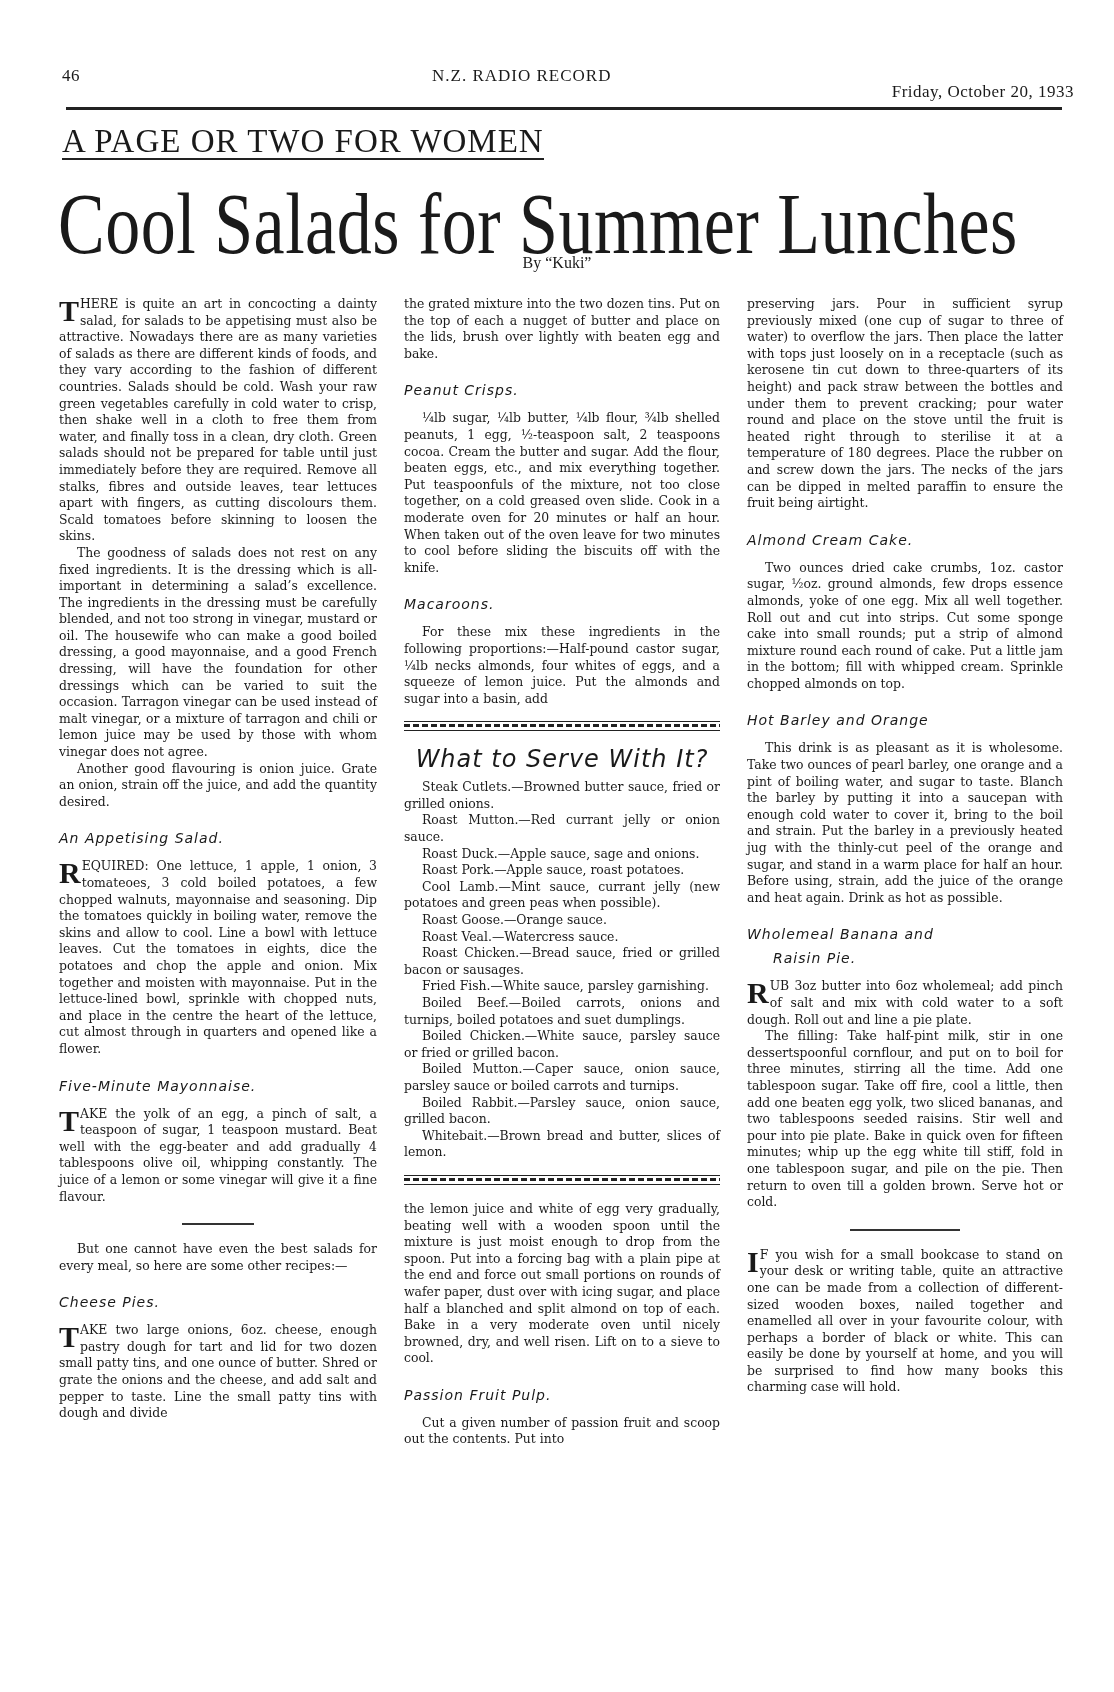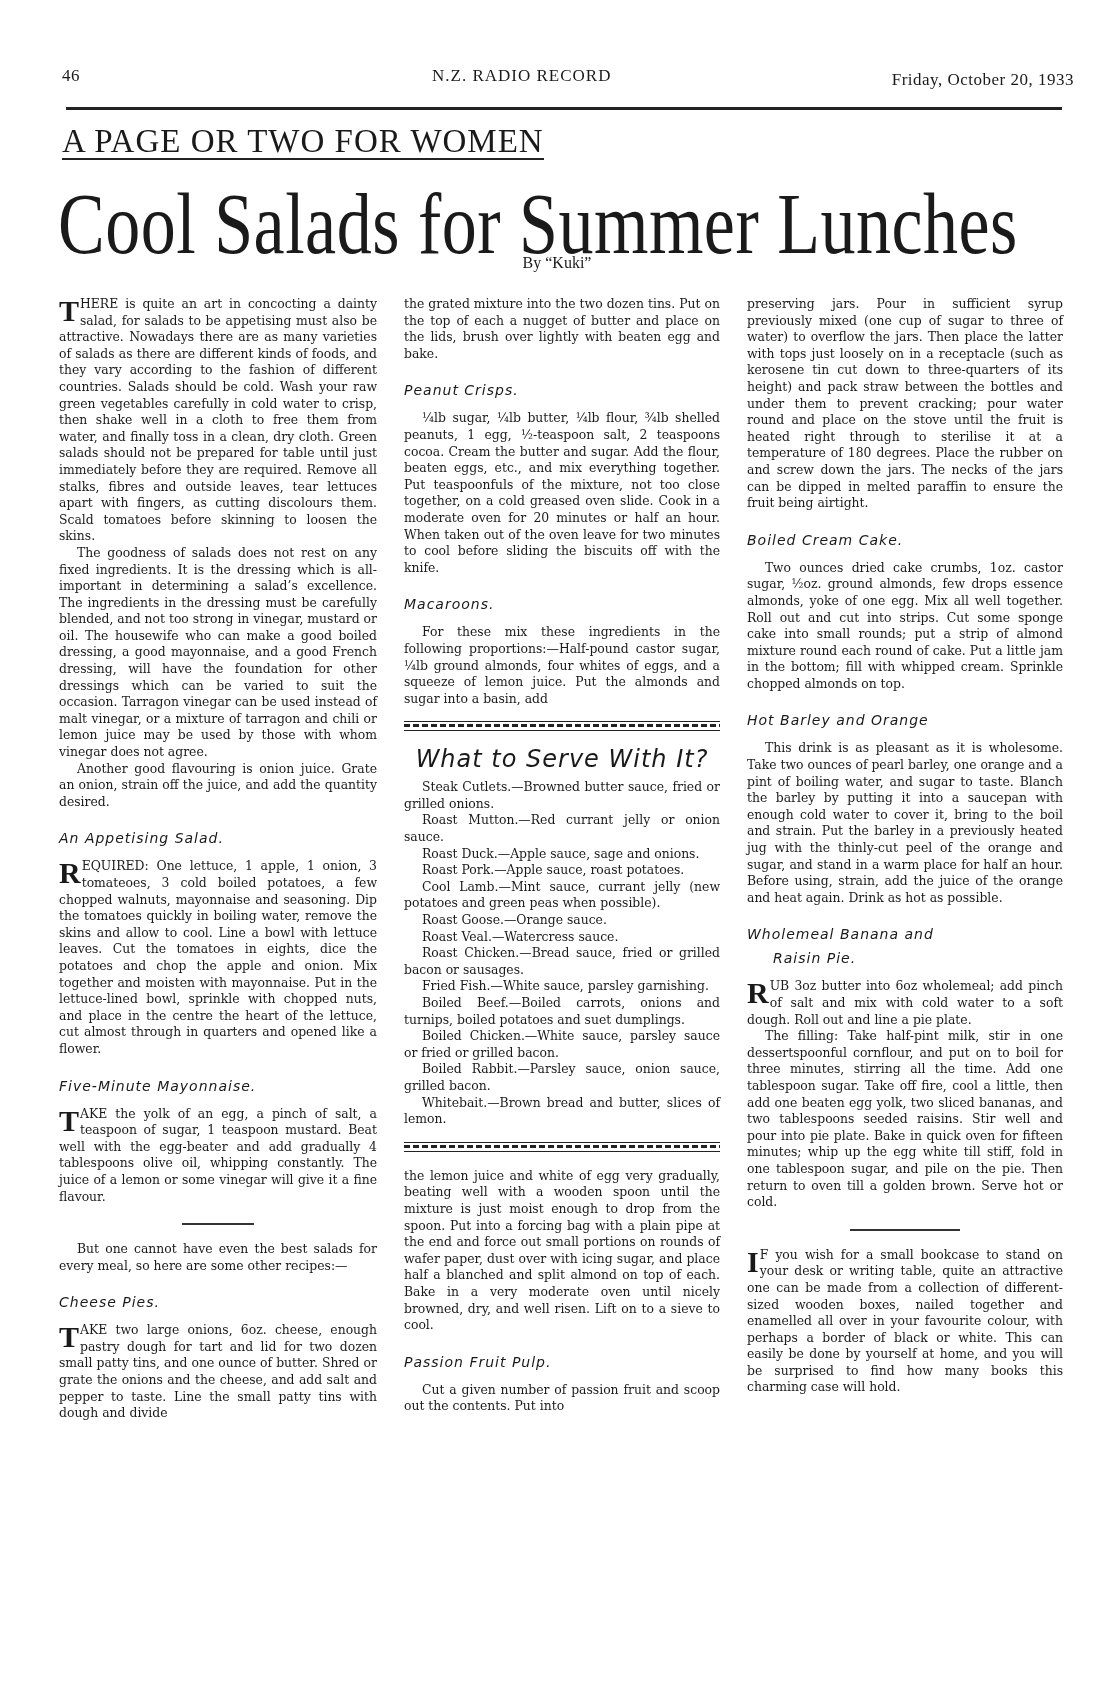--- a/index.html
+++ b/index.html
@@ -2,21 +2,21 @@
 <html><head>
 <meta charset="utf-8">
 <style>
   * { box-sizing: border-box; margin: 0; padding: 0; }
   html, body { width: 1114px; height: 1692px; background: #ffffff; overflow: hidden; }
   body { position: relative; font-family: "DejaVu Serif", "Liberation Serif", serif; color: #1a1a1a; }
 
   .masthead { position: absolute; top: 66px; left: 62px; width: 1012px; height: 24px; font-family: "Liberation Serif", serif; font-size: 17px; letter-spacing: 0.5px; }
   .masthead .page-num { position: absolute; left: 0; top: 0; }
   .masthead .pub { position: absolute; left: 370px; top: 0; letter-spacing: 1px; }
-  .masthead .date { position: absolute; right: 0; top: 4px; }
+  .masthead .date { position: absolute; right: 0; top: 16px; }
   .top-rule { position: absolute; top: 107px; left: 66px; width: 996px; height: 3px; background: #222; }
 
   .section-label { position: absolute; top: 126px; left: 62px; font-family: "Liberation Serif", serif; font-size: 33px; letter-spacing: 1px; border-bottom: 2px solid #222; padding-bottom: 2px; line-height: 30px; }
 
   .headline { position: absolute; top: 168px; left: 58px; width: 1010px; font-family: "Liberation Serif", serif; font-size: 70px; line-height: 90px; letter-spacing: 0.5px; white-space: nowrap; transform: scaleY(1.25); transform-origin: top left; }
 
   .byline { position: absolute; top: 254px; left: 0; width: 1114px; text-align: center; font-family: "Liberation Serif", serif; font-size: 16px; }
 
   .col { position: absolute; top: 296px; font-family: "DejaVu Serif", serif; font-size: 12.4px; line-height: 16.6px; text-align: justify; }
   .col1 { left: 59px; width: 318px; }
@@ -77,53 +77,54 @@
   </p>
 </div>
 
 <div class="col col2">
   <p class="noindent">the grated mixture into the two dozen tins. Put on the top of each a nugget of butter and place on the lids, brush over lightly with beaten egg and bake.</p>
 
   <h2 class="recipe">Peanut Crisps.</h2>
   <p>¼lb sugar, ¼lb butter, ¼lb flour, ¾lb shelled peanuts, 1 egg, ½-teaspoon salt, 2 teaspoons cocoa. Cream the butter and sugar. Add the flour, beaten eggs, etc., and mix everything together. Put teaspoonfuls of the mixture, not too close together, on a cold greased oven slide. Cook in a moderate oven for 20 minutes or half an hour. When taken out of the oven leave for two minutes to cool before sliding the biscuits off with the knife.</p>
 
   <h2 class="recipe">Macaroons.</h2>
-  <p>For these mix these ingredients in the following proportions:—Half-pound castor sugar, ¼lb ground almonds, four whites of eggs, and a squeeze of lemon juice. Put the almonds and sugar into a basin, add</p>
+  <p>For these mix these ingredients in the following proportions:—Half-pound castor sugar, ¼lb necks almonds, four whites of eggs, and a squeeze of lemon juice. Put the almonds and sugar into a basin, add</p>
 
   <div class="fancy-rule"></div>
 
   <h2 class="recipe" style="text-align:center;font-size:24px;">What to Serve With It?</h2>
   <div>
     <p class="serve-item"><span>Steak Cutlets.</span><span>—Browned butter sauce, fried or grilled onions.</span></p>
     <p class="serve-item"><span>Roast Mutton.</span><span>—Red currant jelly or onion sauce.</span></p>
     <p class="serve-item"><span>Roast Duck.</span><span>—Apple sauce, sage and onions.</span></p>
     <p class="serve-item"><span>Roast Pork.</span><span>—Apple sauce, roast potatoes.</span></p>
     <p class="serve-item"><span>Cool Lamb.</span><span>—Mint sauce, currant jelly (new potatoes and green peas when possible).</span></p>
     <p class="serve-item"><span>Roast Goose.</span><span>—Orange sauce.</span></p>
     <p class="serve-item"><span>Roast Veal.</span><span>—Watercress sauce.</span></p>
     <p class="serve-item"><span>Roast Chicken.</span><span>—Bread sauce, fried or grilled bacon or sausages.</span></p>
     <p class="serve-item"><span>Fried Fish.</span><span>—White sauce, parsley garnishing.</span></p>
     <p class="serve-item"><span>Boiled Beef.</span><span>—Boiled carrots, onions and turnips, boiled potatoes and suet dumplings.</span></p>
     <p class="serve-item"><span>Boiled Chicken.</span><span>—White sauce, parsley sauce or fried or grilled bacon.</span></p>
+    <p class="serve-item"><span>Boiled Mutton.</span><span>—Caper sauce, onion sauce, parsley sauce or boiled carrots and turnips.</span></p>
     <p class="serve-item"><span>Boiled Rabbit.</span><span>—Parsley sauce, onion sauce, grilled bacon.</span></p>
     <p class="serve-item"><span>Whitebait.</span><span>—Brown bread and butter, slices of lemon.</span></p>
   </div>
 
   <div class="fancy-rule"></div>
 
   <p class="noindent">the lemon juice and white of egg very gradually, beating well with a wooden spoon until the mixture is just moist enough to drop from the spoon. Put into a forcing bag with a plain pipe at the end and force out small portions on rounds of wafer paper, dust over with icing sugar, and place half a blanched and split almond on top of each. Bake in a very moderate oven until nicely browned, dry, and well risen. Lift on to a sieve to cool.</p>
 
   <h2 class="recipe">Passion Fruit Pulp.</h2>
   <p>Cut a given number of passion fruit and scoop out the contents. Put into</p>
 </div>
 
 <div class="col col3">
   <p class="noindent">preserving jars. Pour in sufficient syrup previously mixed (one cup of sugar to three of water) to overflow the jars. Then place the latter with tops just loosely on in a receptacle (such as kerosene tin cut down to three-quarters of its height) and pack straw between the bottles and under them to prevent cracking; pour water round and place on the stove until the fruit is heated right through to sterilise it at a temperature of 180 degrees. Place the rubber on and screw down the jars. The necks of the jars can be dipped in melted paraffin to ensure the fruit being airtight.</p>
 
-  <h2 class="recipe">Boiled Cream Cake.</h2>
+  <h2 class="recipe">Almond Cream Cake.</h2>
   <p>Two ounces dried cake crumbs, 1oz. castor sugar, ½oz. ground almonds, few drops essence almonds, yoke of one egg. Mix all well together. Roll out and cut into strips. Cut some sponge cake into small rounds; put a strip of almond mixture round each round of cake. Put a little jam in the bottom; fill with whipped cream. Sprinkle chopped almonds on top.</p>
 
   <h2 class="recipe wrap">
     <span>Hot Barley and Orange</span>
   </h2>
   <p>This drink is as pleasant as it is wholesome. Take two ounces of pearl barley, one orange and a pint of boiling water, and sugar to taste. Blanch the barley by putting it into a saucepan with enough cold water to cover it, bring to the boil and strain. Put the barley in a previously heated jug with the thinly-cut peel of the orange and sugar, and stand in a warm place for half an hour. Before using, strain, add the juice of the orange and heat again. Drink as hot as possible.</p>
 
   <h2 class="recipe wrap">
     <span>Wholemeal Banana and</span>
     <span class="line2">Raisin Pie.</span>

